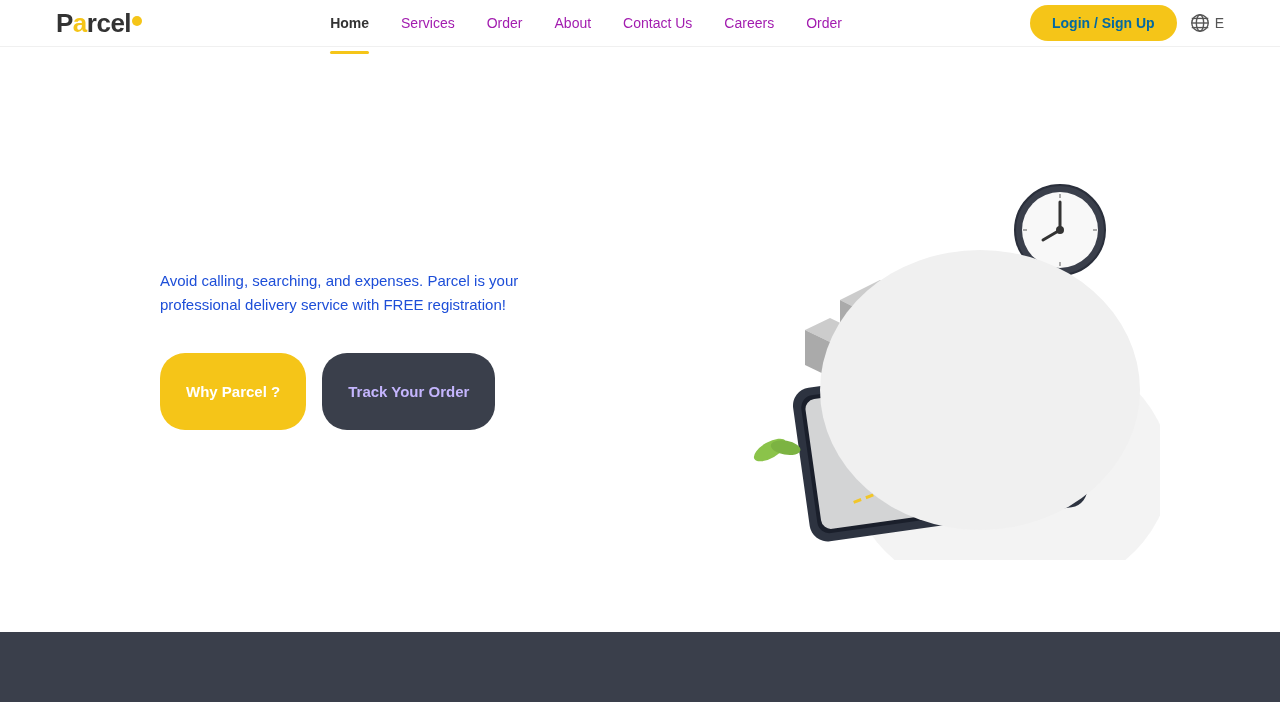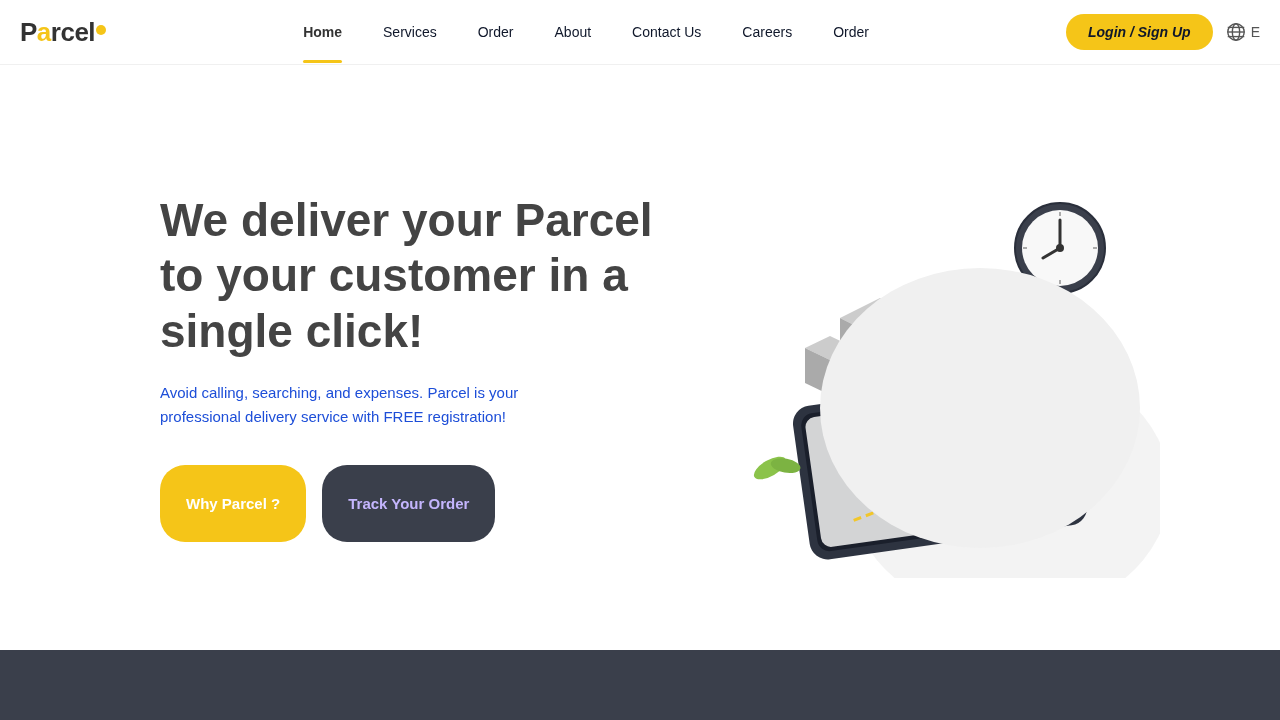--- a/index.html
+++ b/index.html
@@ -3,22 +3,22 @@
   <meta charset="utf-8">
   <style>
     * { margin: 0; padding: 0; box-sizing: border-box; }
     body { font-family: 'Segoe UI', Arial, sans-serif; background: #fff; width: 1280px; height: 720px; overflow: hidden; }
 
     
     .navbar {
       display: flex;
       align-items: center;
       justify-content: space-between;
-      padding: 0 20px;
-      height: 65px;
+      padding: 0 56px;
+      height: 47px;
       background: #fff;
       border-bottom: 1px solid #f0f0f0;
       position: relative;
       z-index: 10;
     }
     .logo {
       display: flex;
       align-items: center;
       font-size: 26px;
       font-weight: 700;
@@ -32,26 +32,26 @@
       background: #F5C518;
       border-radius: 50%;
       margin-left: 1px;
       vertical-align: middle;
       position: relative;
       top: -2px;
     }
     .nav-links {
       display: flex;
       align-items: center;
-      gap: 41px;
+      gap: 32px;
       list-style: none;
     }
     .nav-links li a {
       text-decoration: none;
-      color: #0f172a;
+      color: #a21caf;
       font-size: 14px;
       font-weight: 500;
     }
     .nav-links li.active a {
       color: #333;
       font-weight: 600;
     }
     .nav-links li.active {
       position: relative;
     }
@@ -65,28 +65,27 @@
       background: #F5C518;
       border-radius: 2px;
     }
     .nav-right {
       display: flex;
       align-items: center;
       gap: 12px;
     }
     .login-btn {
       background: #F5C518;
-      color: #0f172a;
+      color: #0369a1;
       border: none;
       padding: 10px 22px;
       border-radius: 25px;
       font-size: 14px;
       font-weight: 600;
       cursor: pointer;
-      font-style: italic;
     }
     .globe-icon {
       display: flex;
       align-items: center;
       gap: 4px;
       color: #555;
       font-size: 14px;
       cursor: pointer;
     }
     .globe-svg {
@@ -221,21 +220,20 @@
         <line x1="3" y1="7" x2="21" y2="7"></line>
         <line x1="3" y1="17" x2="21" y2="17"></line>
       </svg>
       <span>E</span>
     </div>
   </div>
 </nav>
 
 <section class="hero">
   <div class="hero-text">
-    <h1 class="hero-title">We deliver your Parcel to your customer in a single click!</h1>
     <p class="hero-subtitle">Avoid calling, searching, and expenses. Parcel is your professional delivery service with FREE registration!</p>
     <div class="hero-buttons">
       <button class="btn-why">Why Parcel ?</button>
       <button class="btn-track">Track Your Order</button>
     </div>
   </div>
 
   <div class="hero-illustration">
     <div class="bg-circle"></div>
     <svg class="illustration-svg" viewBox="0 0 440 420" xmlns="http://www.w3.org/2000/svg">

